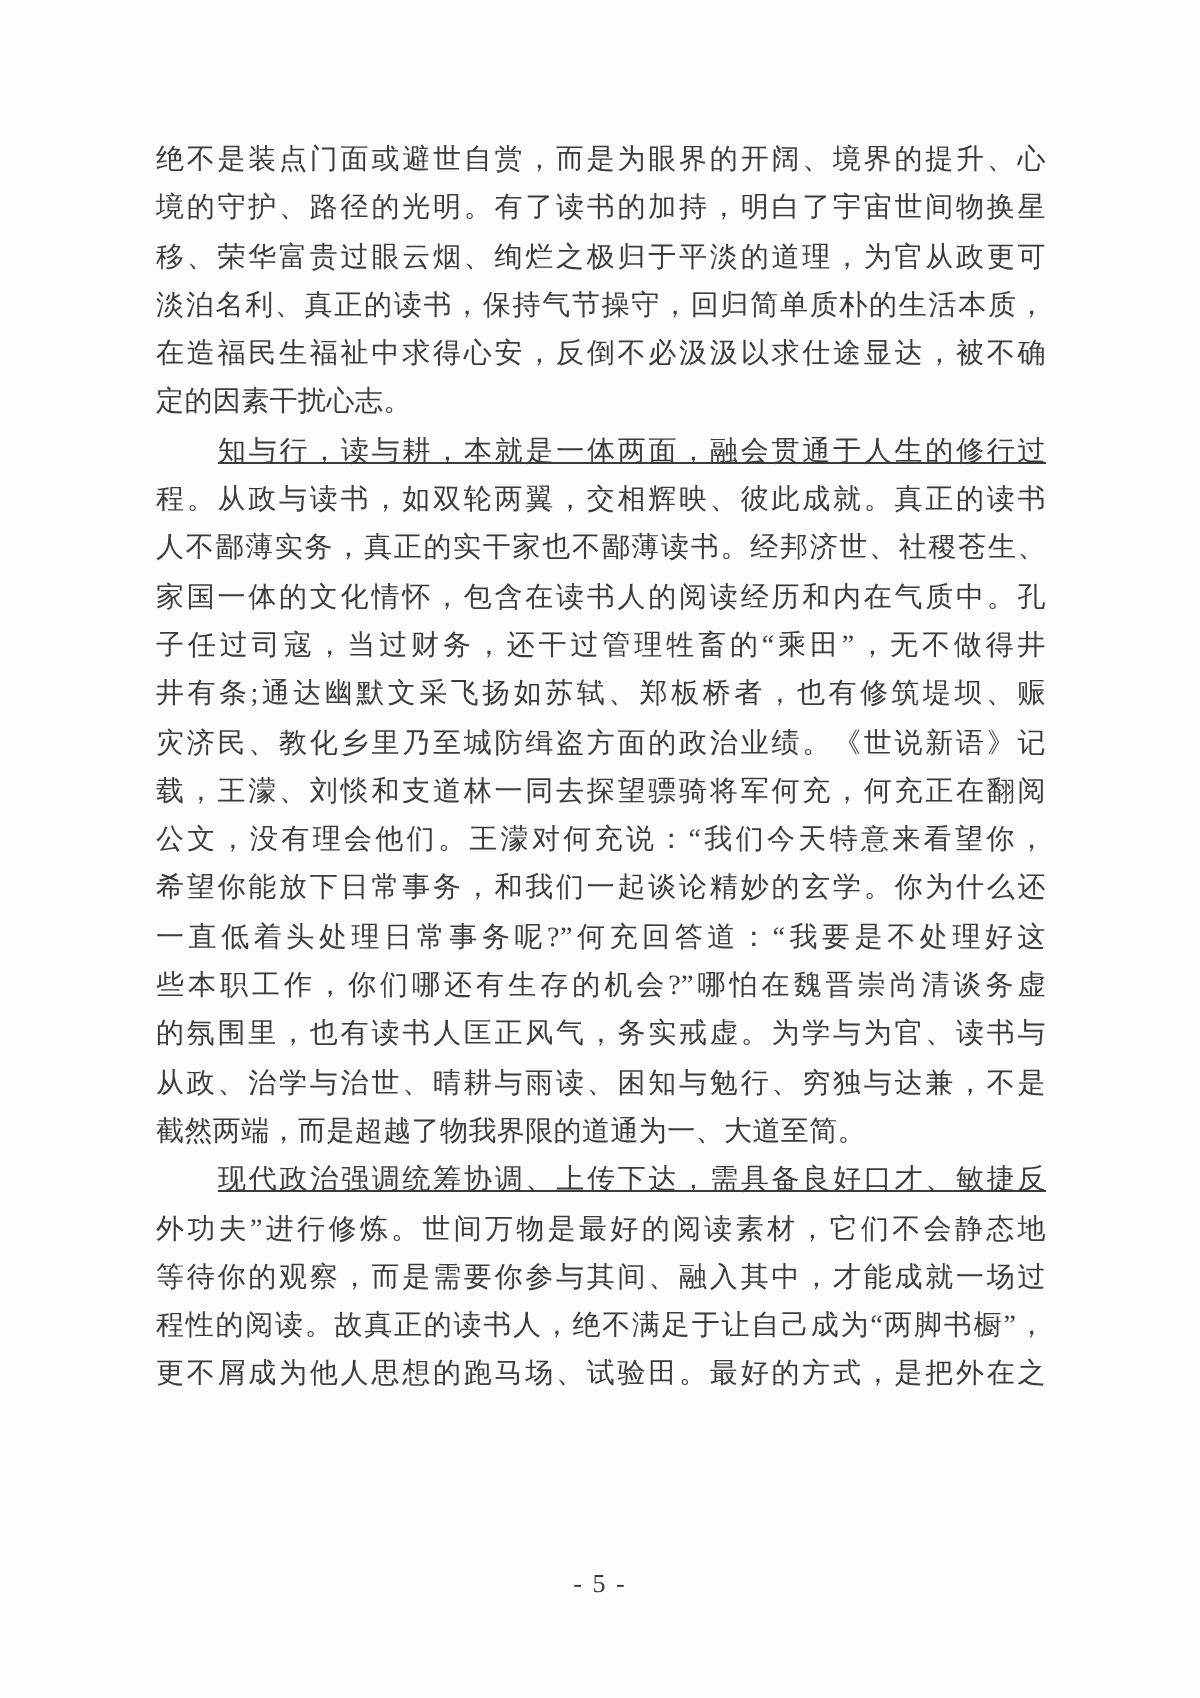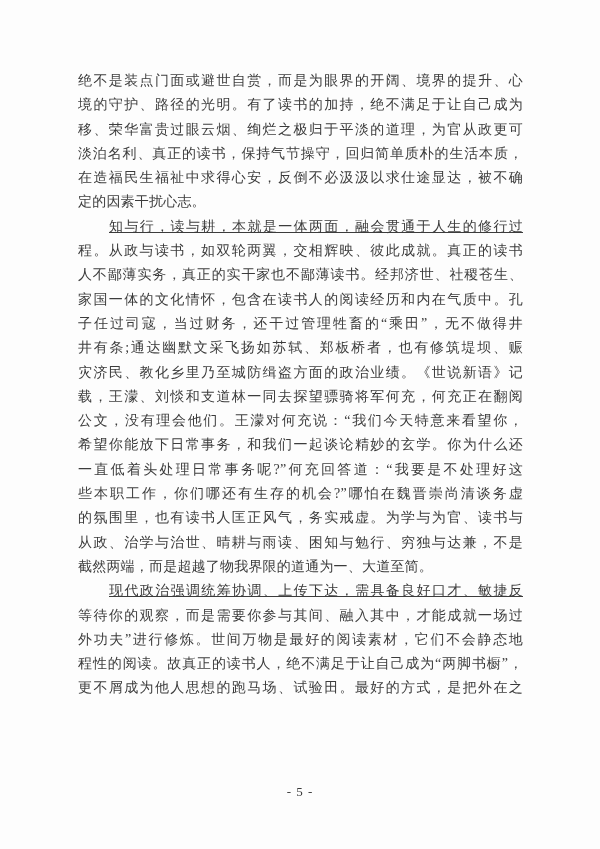--- a/index.html
+++ b/index.html
@@ -57,21 +57,21 @@
     letter-spacing: 1px;
   }
 </style>
 </head>
 <body style="background: rgb(253, 253, 253); color: rgb(60, 60, 60);">
 
 <div class="page">
   <div class="content">
       <div class="paragraph">
         <div class="line">绝不是装点门面或避世自赏，而是为眼界的开阔、境界的提升、心</div>
-        <div class="line">境的守护、路径的光明。有了读书的加持，绝不满足于让自己成为</div>
+        <div class="line">境的守护、路径的光明。有了读书的加持，明白了宇宙世间物换星</div>
         <div class="line">移、荣华富贵过眼云烟、绚烂之极归于平淡的道理，为官从政更可</div>
         <div class="line">淡泊名利、真正的读书，保持气节操守，回归简单质朴的生活本质，</div>
         <div class="line">在造福民生福祉中求得心安，反倒不必汲汲以求仕途显达，被不确</div>
         <div class="line no-fill">定的因素干扰心志。</div>
       </div>
       <div class="paragraph">
         <div class="line indent">知与行，读与耕，本就是一体两面，融会贯通于人生的修行过</div>
         <div class="line">程。从政与读书，如双轮两翼，交相辉映、彼此成就。真正的读书</div>
         <div class="line">人不鄙薄实务，真正的实干家也不鄙薄读书。经邦济世、社稷苍生、</div>
         <div class="line">家国一体的文化情怀，包含在读书人的阅读经历和内在气质中。孔</div>
@@ -82,20 +82,20 @@
         <div class="line">公文，没有理会他们。王濛对何充说：“我们今天特意来看望你，</div>
         <div class="line">希望你能放下日常事务，和我们一起谈论精妙的玄学。你为什么还</div>
         <div class="line">一直低着头处理日常事务呢?”何充回答道：“我要是不处理好这</div>
         <div class="line">些本职工作，你们哪还有生存的机会?”哪怕在魏晋崇尚清谈务虚</div>
         <div class="line">的氛围里，也有读书人匡正风气，务实戒虚。为学与为官、读书与</div>
         <div class="line">从政、治学与治世、晴耕与雨读、困知与勉行、穷独与达兼，不是</div>
         <div class="line no-fill">截然两端，而是超越了物我界限的道通为一、大道至简。</div>
       </div>
       <div class="paragraph">
         <div class="line indent">现代政治强调统筹协调、上传下达，需具备良好口才、敏捷反</div>
+        <div class="line">外功夫”进行修炼。世间万物是最好的阅读素材，它们不会静态地</div>
         <div class="line">等待你的观察，而是需要你参与其间、融入其中，才能成就一场过</div>
-        <div class="line">外功夫”进行修炼。世间万物是最好的阅读素材，它们不会静态地</div>
         <div class="line">程性的阅读。故真正的读书人，绝不满足于让自己成为“两脚书橱”，</div>
         <div class="line">更不屑成为他人思想的跑马场、试验田。最好的方式，是把外在之</div>
       </div>
     </div>
   <div class="footer">- 5 -</div>
 </div>
 
 </body></html>

